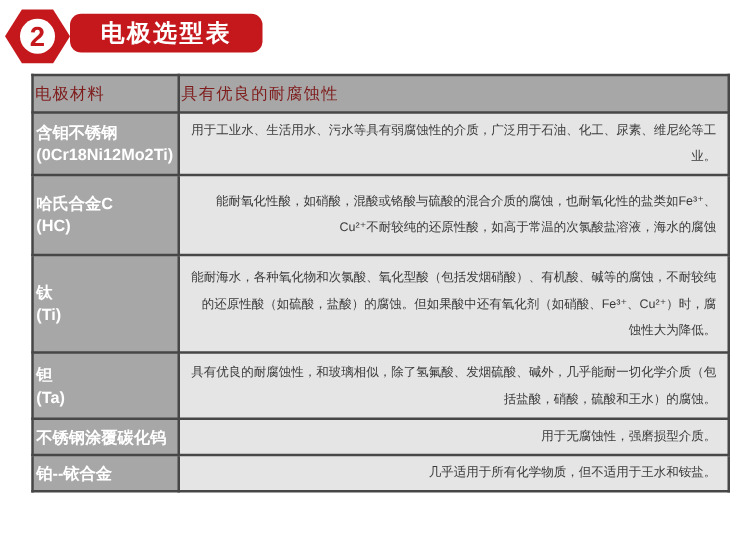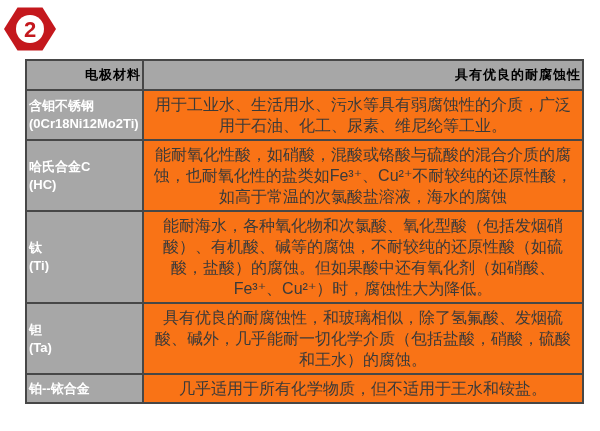--- a/index.html
+++ b/index.html
@@ -36,62 +36,65 @@
   table.sel {
     position: absolute; left: 25px; top: 59px;
     width: 559px;
     border-collapse: collapse;
     table-layout: fixed;
   }
   col.c1 { width: 117px; }
   th, td { border: 2px solid var(--table_border); vertical-align: middle; }
   th {
     background: var(--cell_gray);
-    color: #000000;
+    color: #7f1d1d;
     font-size: 13px;
-    font-weight: bold;
+    font-weight: normal;
     height: 26px;
-    text-align: right;
+    text-align: left;
     letter-spacing: 1px;
   }
   td.mat {
     background: var(--cell_gray);
     color: #ffffff;
     font-weight: bold;
     text-align: left;
     font-size: 13px;
     line-height: 1.35;
     padding: 2px;
   }
   td.desc {
-    background: #f97316;
+    background: #e5e5e5;
     color: var(--body_text);
-    font-size: 16px;
+    font-size: 10px;
     line-height: 21px;
     padding: 3px 9px;
-    text-align: center;
+    text-align: right;
   }
   tr.r0 { height: 46px; }
   tr.r1 { height: 43px; }
   tr.r2 { height: 64px; }
   tr.r3 { height: 78px; }
   tr.r4 { height: 53px; }
   tr.r5 { height: 24px; }
   tr.r6 { height: 18px; }
 </style>
 </head>
 <body style="--accent_red: #c4181d; --cell_gray: #a7a7a7; --table_border: #474747; --body_text: #3a3a3a;">
 
 <div class="hdr">
   <div class="badge">
     <svg viewBox="0 0 54 48">
       <polygon points="1,24 14.5,2.5 39.5,2.5 53,24 39.5,45.5 14.5,45.5" fill="currentColor"></polygon>
       <circle cx="27" cy="24" r="14" fill="#ffffff"></circle>
       <text x="27" y="31.5" text-anchor="middle" font-size="22" font-weight="bold" fill="currentColor">2</text>
     </svg>
+  </div>
+  <div class="banner">
+    <span>电极选型表</span>
   </div>
 </div>
 
 <table class="sel">
   <colgroup>
       <col class="c1">
       <col class="c2">
     </colgroup>
   <thead>
     <tr>
@@ -121,20 +124,26 @@
       </td>
       <td class="desc">能耐海水，各种氧化物和次氯酸、氧化型酸（包括发烟硝酸）、有机酸、碱等的腐蚀，不耐较纯的还原性酸（如硫酸，盐酸）的腐蚀。但如果酸中还有氧化剂（如硝酸、Fe³⁺、Cu²⁺）时，腐蚀性大为降低。</td>
     </tr>
     <tr class="r4">
       <td class="mat">
         <div>钽</div>
         <div>(Ta)</div>
       </td>
       <td class="desc">具有优良的耐腐蚀性，和玻璃相似，除了氢氟酸、发烟硫酸、碱外，几乎能耐一切化学介质（包括盐酸，硝酸，硫酸和王水）的腐蚀。</td>
     </tr>
+    <tr class="r5">
+      <td class="mat">
+        <div>不锈钢涂覆碳化钨</div>
+      </td>
+      <td class="desc">用于无腐蚀性，强磨损型介质。</td>
+    </tr>
     <tr class="r6">
       <td class="mat">
         <div>铂--铱合金</div>
       </td>
       <td class="desc">几乎适用于所有化学物质，但不适用于王水和铵盐。</td>
     </tr>
   </tbody>
 </table>
 
 </body></html>

